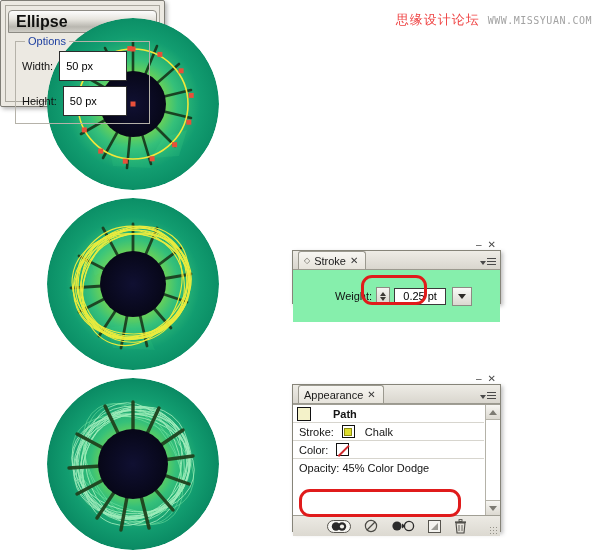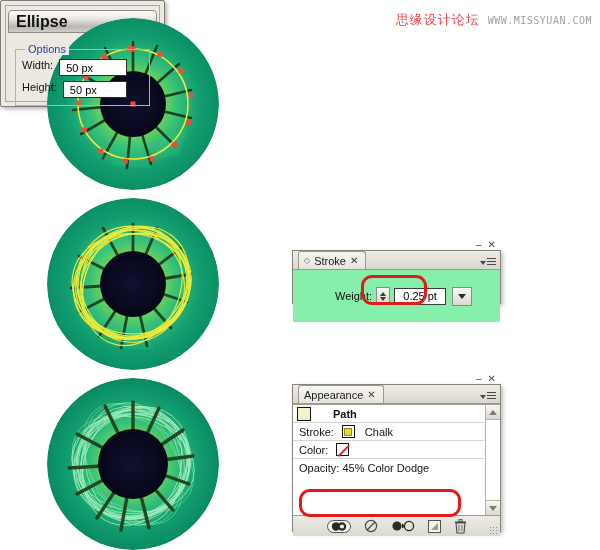--- a/index.html
+++ b/index.html
@@ -76,48 +76,49 @@
     display: flex;
     align-items: center;
     padding-left: 7px;
     font-weight: bold;
     font-size: 16px;
     color: #10100f;
     letter-spacing: 0px;
   }
   .fieldset {
     position: relative;
-    margin: 16px 9px 0 9px;
+    margin: 8px 9px 0 9px;
     border: 1px solid #b5b2a9;
     border-top: 1px solid #b5b2a9;
     padding: 9px 22px 7px 6px;
   }
   .fieldset .legend {
     position: absolute;
     top: -7px;
     left: 9px;
     background: #ece9e2;
     padding: 0 3px;
     color: #1d3fa0;
     font-size: 11px;
   }
   .frow {
     display: flex;
+    align-items: center;
     justify-content: flex-end;
     margin-bottom: 5px;
   }
   .frow:last-child { margin-bottom: 0; }
   .frow .lbl {
     font-size: 11px;
     color: #121212;
     margin-right: 6px;
   }
   .txtbox {
     width: 73px;
-    height: 17px;
+    height: 30px;
     background: #ffffff;
     border: 1px solid #2c2c2c;
     display: flex;
     align-items: center;
     padding-left: 6px;
     box-sizing: border-box;
     font-size: 11px;
     color: #000;
   }
 

